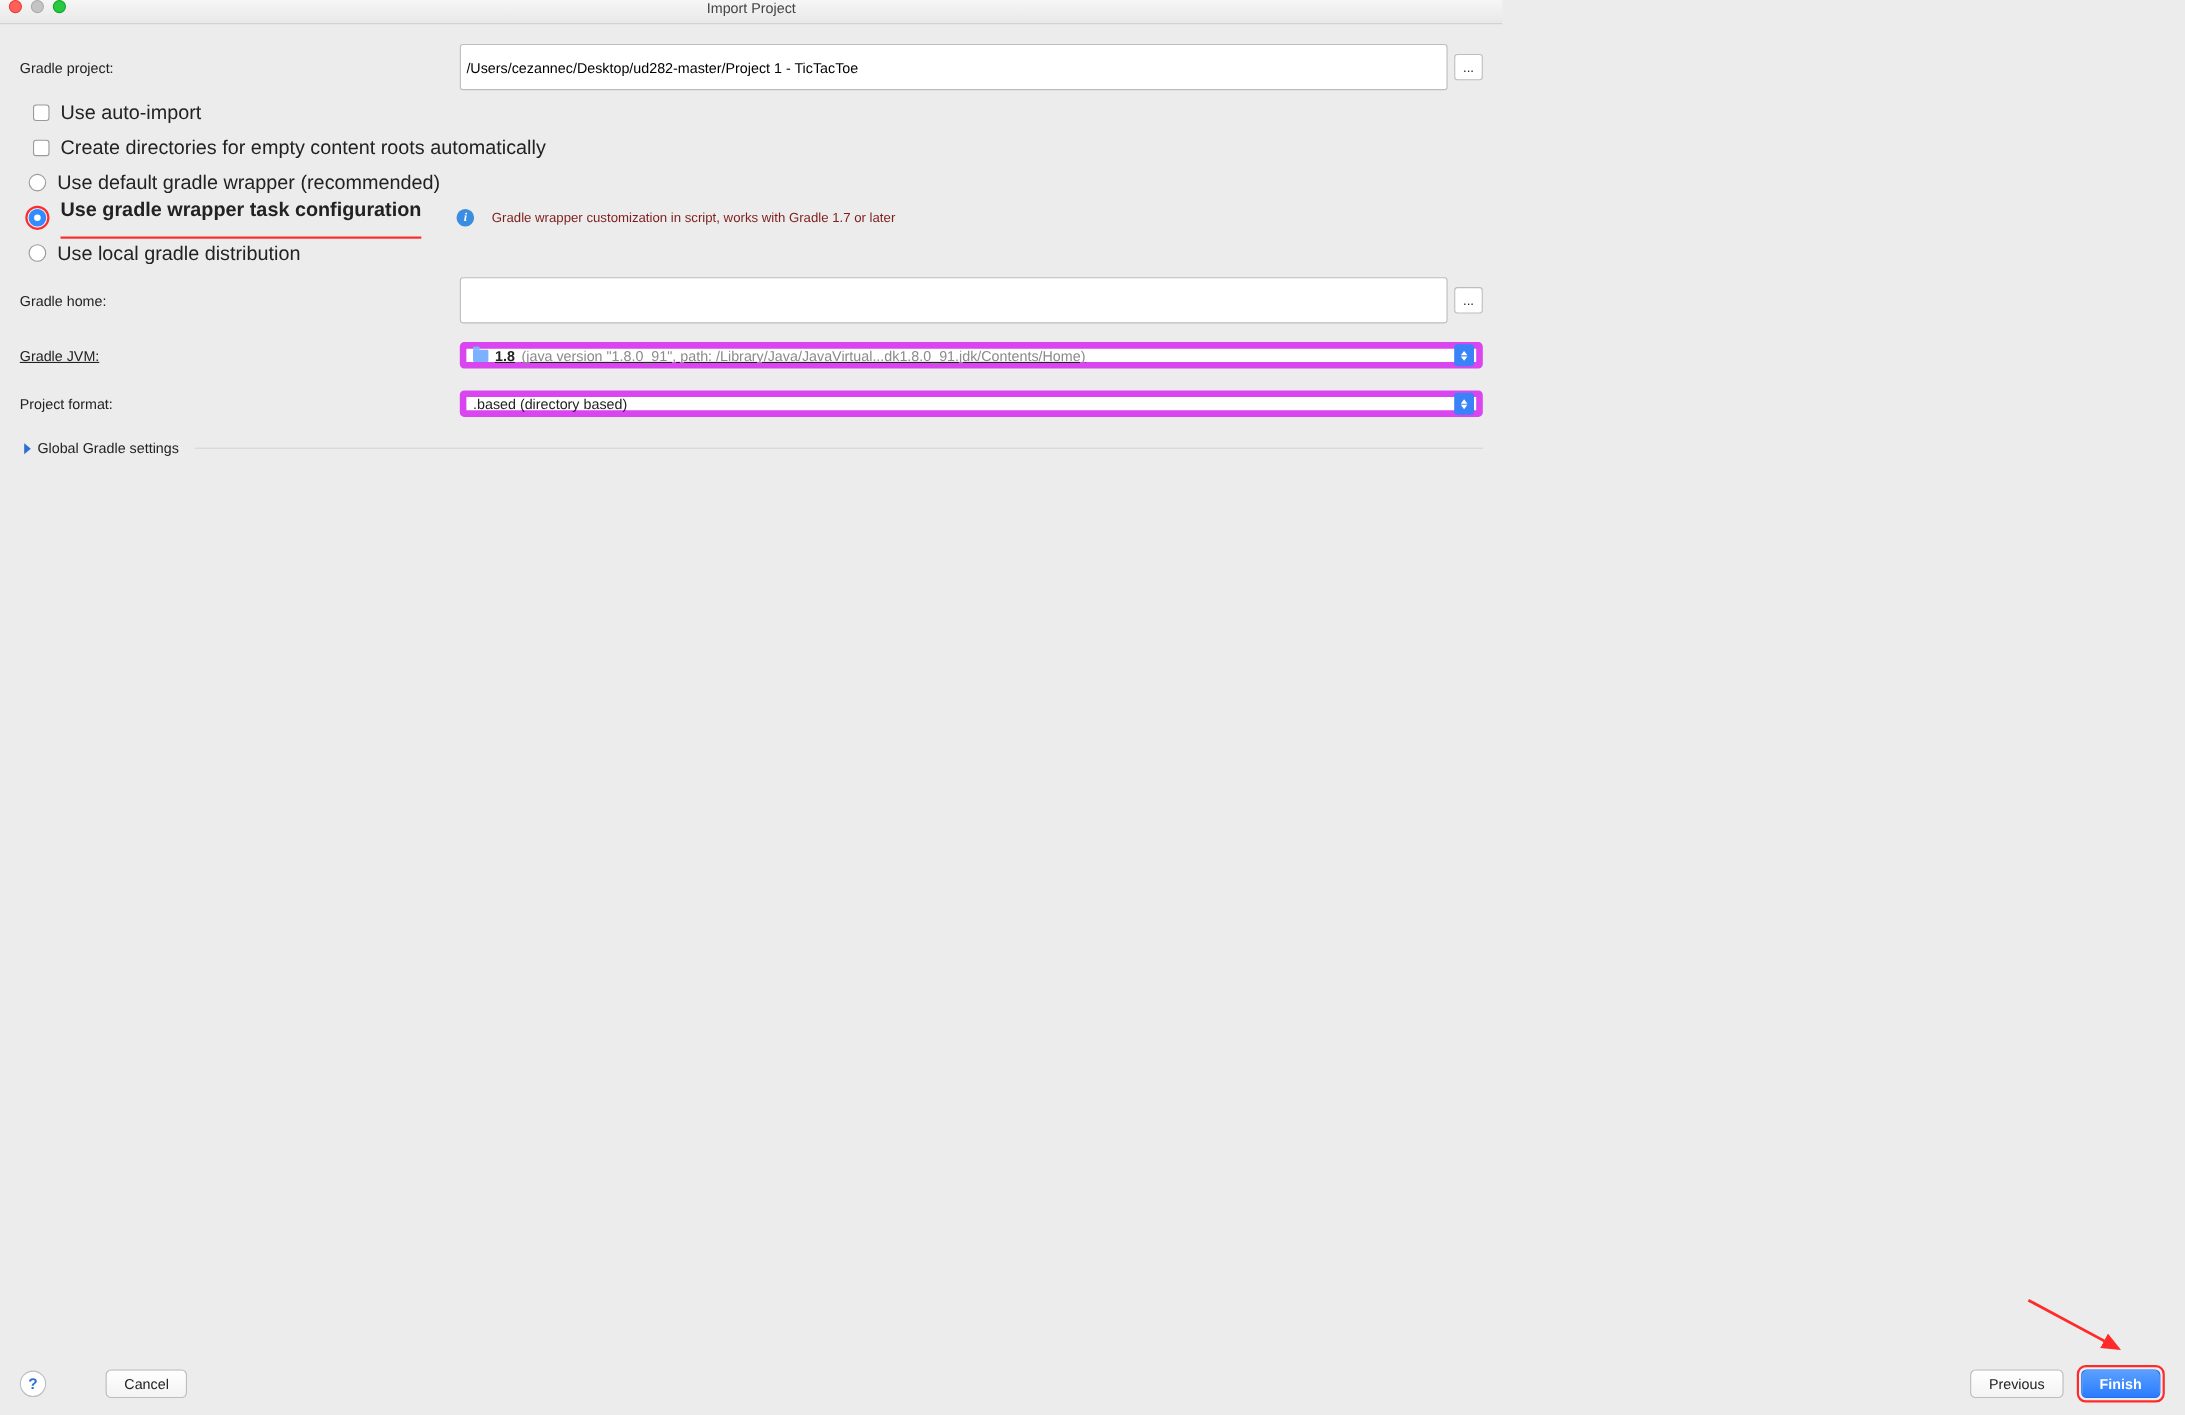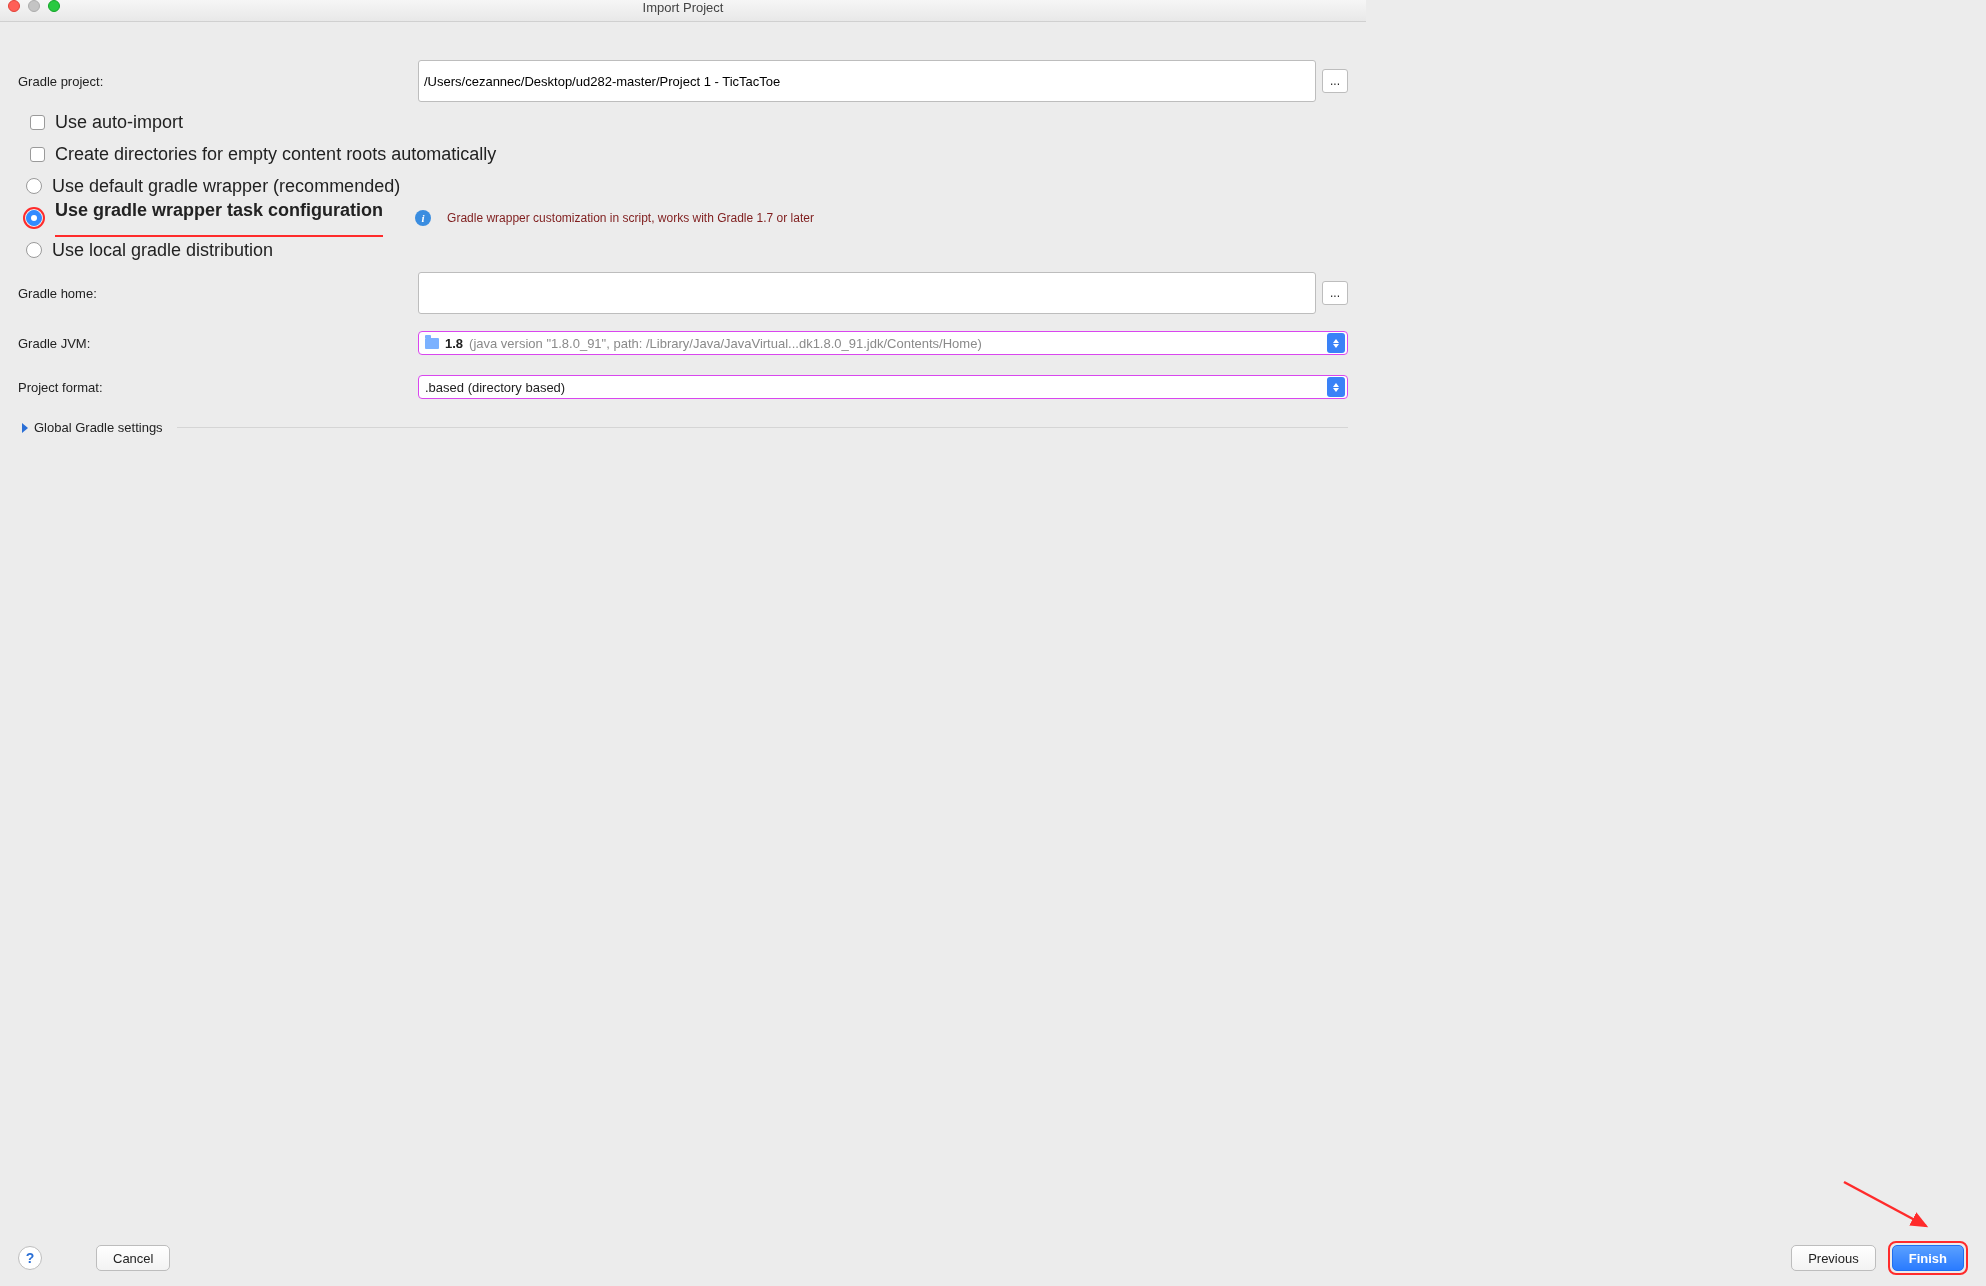--- a/index.html
+++ b/index.html
@@ -32,21 +32,20 @@
   }
   
   .content {
     padding: 18px 18px 0 18px;
     display:flex; flex-direction:column; gap:0;
   }
   .row {
     display:flex; align-items:center;
     min-height: 30px;
     margin-bottom: 4px;
-    margin-top: 20px;
   }
   .label-col { width: 400px; flex: none; }
   .field-col { flex:1; display:flex; align-items:center; gap:6px;}
   .text-input {
     flex:1; height:24px; background:#fff;
     border:1px solid #bdbdbd; border-radius:3px;
     padding: 20px 5px; font-size:13px;
     font-family: inherit;
     outline:none;
   }
@@ -83,21 +82,21 @@
     background:#3a8de0; color:#fff; font-size:11px;
     display:inline-flex; align-items:center; justify-content:center;
     font-weight:bold; font-style:italic; font-family:Georgia, serif;
     margin-left:22px;
   }
   .hint-text { color:#7f1d1d; font-size:12px; margin-left:6px;}
   
   .select-box {
     flex:1; height:24px;
     display:flex; align-items:center;
-    background:#fff; border:1px solid #d946ef;
+    background:#fff; border:6px solid #d946ef;
     border-radius:4px; padding:0 2px 0 6px; gap:6px;
     position:relative;
   }
   .select-box .end-btn {
     width:18px; height:20px; border-radius:3px;
     background: #3a82f7;
     display:flex; flex-direction:column; align-items:center; justify-content:center;
     gap:1px; margin-left:auto;
   }
   .select-box .end-btn::before,
@@ -213,21 +212,21 @@
   </div>
 
   <div class="row" style="margin-top:6px;">
     <div class="label-col">Gradle home:</div>
     <div class="field-col">
       <input class="text-input" type="text" value="" style="">
       <div class="ellipsis-btn">...</div>
     </div>
   </div>
 
-  <div class="row" style="margin-top:10px;">
+  <div class="row" style="margin-top:10px;text-decoration:underline;">
     <div class="label-col">Gradle JVM:</div>
     <div class="field-col">
       <div class="select-box">
         <span class="folder-icon"></span>
         <span class="bold">1.8</span>
         <span class="grey"> (java version "1.8.0_91", path: /Library/Java/JavaVirtual...dk1.8.0_91.jdk/Contents/Home)</span>
         <div class="end-btn"></div>
       </div>
     </div>
   </div>

